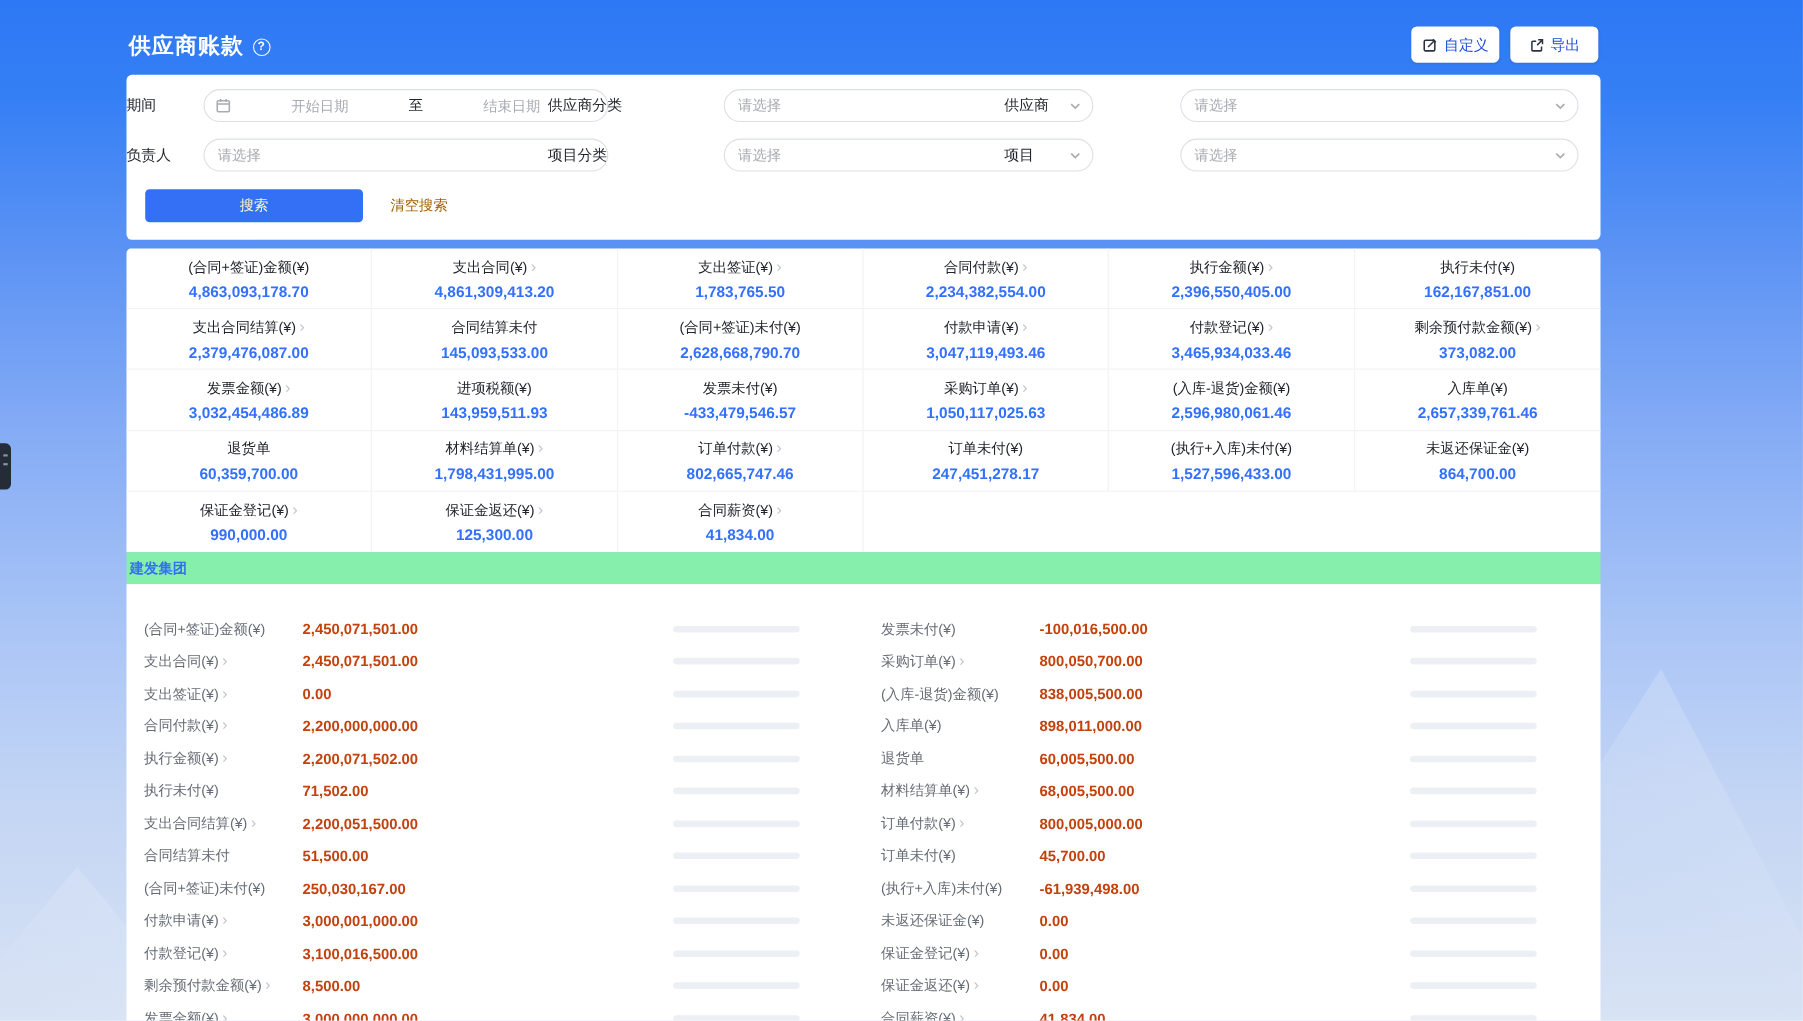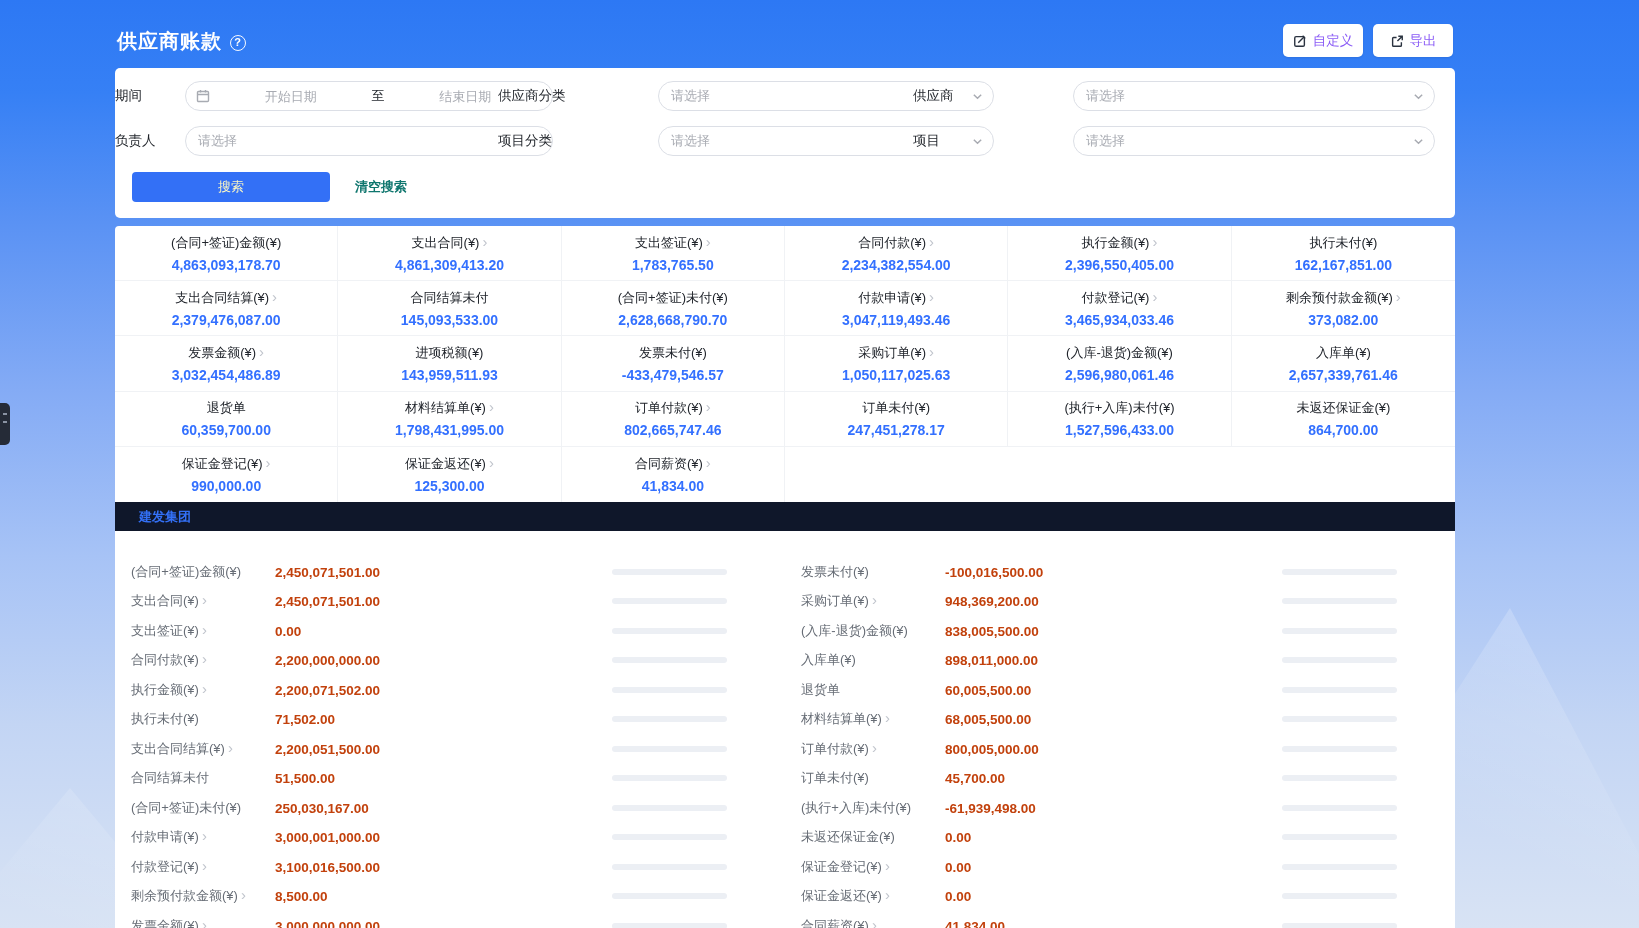--- a/index.html
+++ b/index.html
@@ -21,21 +21,21 @@
   .deco-3 { left:-80px; bottom:-40px; width:300px; height:180px;
     background:linear-gradient(200deg,rgba(255,255,255,0.20),rgba(255,255,255,0) 70%);
     clip-path:polygon(50% 0,100% 100%,0 100%); }
 
   
   .page-title { position:absolute; left:117px; top:28px; font-size:20px; font-weight:bold; color:#fff; letter-spacing:1px; }
   .help-badge { display:inline-block; vertical-align:middle; margin-left:8px; width:16px; height:16px;
     border:1.5px solid rgba(255,255,255,0.95); border-radius:50%; font-size:11px; line-height:13px;
     text-align:center; color:#fff; font-weight:bold; }
   .top-btn { position:absolute; top:24px; height:33px; background:#fff; border:none; border-radius:5px;
-    font-family:inherit; font-size:13.5px; color:#8b5cf6; display:flex; align-items:center; justify-content:center; gap:6px;
+    font-family:inherit; font-size:13.5px; color:#1d4ed8; display:flex; align-items:center; justify-content:center; gap:6px;
     box-shadow:0 1px 2px rgba(20,60,140,0.18); cursor:pointer; }
   .btn-customize { left:1283px; width:80px; }
   .btn-export   { left:1373px; width:80px; }
   .top-btn svg { width:14px; height:14px; stroke:#2b3340; stroke-width:1.6; fill:none; }
 
   
   .filter-card { position:absolute; left:115px; top:68px; width:1340px; height:150px; background:#fff; border-radius:5px; }
   .f-label { position:absolute; height:30px; line-height:30px; font-size:13.5px; color:#1f2329; text-align:left; padding-right:9px; }
   .r1 { top:13px; } .r2 { top:58px; }
   .lbl-a { left:0; width:63px; }
@@ -47,36 +47,36 @@
   .box-date input { border:none; outline:none; flex:1; min-width:0; text-align:center; font-family:inherit; font-size:13px; color:#606266; background:transparent; }
   .box-date input::placeholder { color:#a8abb2; }
   .date-sep { color:#1f2329; font-size:13px; padding:0 4px; }
   .box-sel-b { left:543px; width:336px; padding:0 10px 0 12px; justify-content:space-between; }
   .box-sel-c { left:958px; width:362px; padding:0 10px 0 12px; justify-content:space-between; }
   .box-plain { left:70px; width:368px; padding:0 12px; }
   .chev-down { width:11px; height:11px; stroke:#a8abb2; stroke-width:1.6; fill:none; flex:0 0 auto; }
   .cal-icon { width:14px; height:14px; stroke:#a8abb2; stroke-width:1.4; fill:none; margin-right:4px; flex:0 0 auto; }
   .search-btn { position:absolute; left:17px; top:104px; width:198px; height:30px; background:#3370f6; color:#fef9c3;
     font-family:inherit; font-size:13px; border:none; border-radius:4px; cursor:pointer; }
-  .clear-link { position:absolute; left:240px; top:110px; font-size:13px; color:#0f766e; cursor:pointer;font-weight:bold; }
+  .clear-link { position:absolute; left:240px; top:110px; font-size:13px; color:#a16207; cursor:pointer; }
 
   
   .summary-grid { position:absolute; left:115px; top:226px; width:1340px; height:276px; background:#fff; border-radius:4px 4px 0 0;
     display:grid; grid-template-columns:repeat(6,1fr); grid-auto-rows:55.2px; }
   .sum-cell { display:flex; flex-direction:column; align-items:center; justify-content:center; gap:5px;
     border-right:1px solid #f0f2f5; border-bottom:1px solid #f0f2f5; cursor:default; }
   .sum-cell:nth-child(6n) { border-right:none; }
   .sum-cell:nth-child(n+25) { border-bottom:none; }
   .sum-label { font-size:13px; color:#20242b; font-weight:500; white-space:nowrap; }
   .arrow { color:#c0c4cc; font-size:15px; line-height:10px; margin-left:3px; font-weight:normal; }
   .sum-value { font-size:14px; font-weight:bold; color:#3370ff; white-space:nowrap; }
 
   
-  .company-header { position:absolute; left:115px; top:502px; width:1340px; height:29px; background:#0f172a;
-    display:flex; align-items:center; padding-left:24px; }
+  .company-header { position:absolute; left:115px; top:502px; width:1340px; height:29px; background:#86efac;
+    display:flex; align-items:center; padding-left:3px; }
   .company-name { font-size:13px; font-weight:bold; color:#3370f6; }
   .company-body { position:absolute; left:115px; top:531px; width:1340px; height:397px; background:#fff; overflow:hidden;
     display:flex; padding-top:26px; }
   .metric-col { width:670px; position:relative; }
   .metric-row { position:relative; height:29.5px; }
   .m-label { position:absolute; left:16px; top:50%; transform:translateY(-50%); font-size:13px; color:#666c75; white-space:nowrap; }
   .m-value { position:absolute; left:160px; top:50%; transform:translateY(-50%); font-size:13.5px; font-weight:bold; color:#c2410c; white-space:nowrap; }
   .m-track { position:absolute; left:497px; top:50%; transform:translateY(-50%); width:115px; height:6px; background:#eceff4; border-radius:3px; }
   .m-fill { height:6px; border-radius:3px; width:0; background:#2f82f6; }
 
@@ -342,21 +342,21 @@
   </div>
     </div>
   <div class="metric-col">
       <div class="metric-row">
     <span class="m-label"><span>发票未付(¥)</span></span>
     <span class="m-value">-100,016,500.00</span>
     <span class="m-track"><span class="m-fill" style="width: 4px; background: rgb(248, 154, 90);"></span></span>
   </div>
       <div class="metric-row">
     <span class="m-label"><span>采购订单(¥)</span><span class="arrow">›</span></span>
-    <span class="m-value">948,369,200.00</span>
+    <span class="m-value">800,050,700.00</span>
     <span class="m-track"><span class="m-fill" style="width: 25%; background: rgb(156, 175, 198);"></span></span>
   </div>
       <div class="metric-row">
     <span class="m-label"><span>(入库-退货)金额(¥)</span></span>
     <span class="m-value">838,005,500.00</span>
     <span class="m-track"><span class="m-fill" style="width: 27%; background: rgb(47, 130, 246);"></span></span>
   </div>
       <div class="metric-row">
     <span class="m-label"><span>入库单(¥)</span></span>
     <span class="m-value">898,011,000.00</span>

